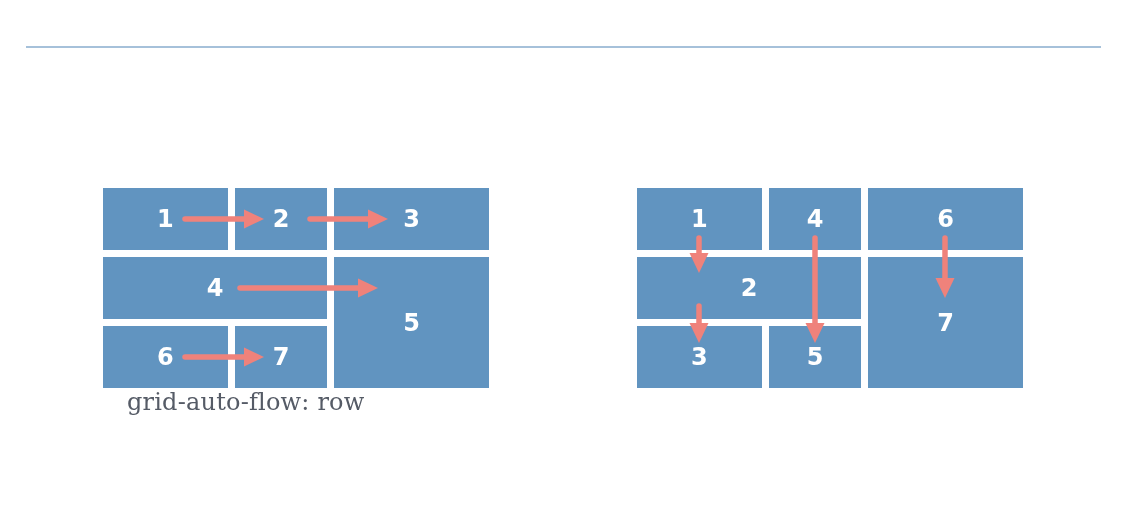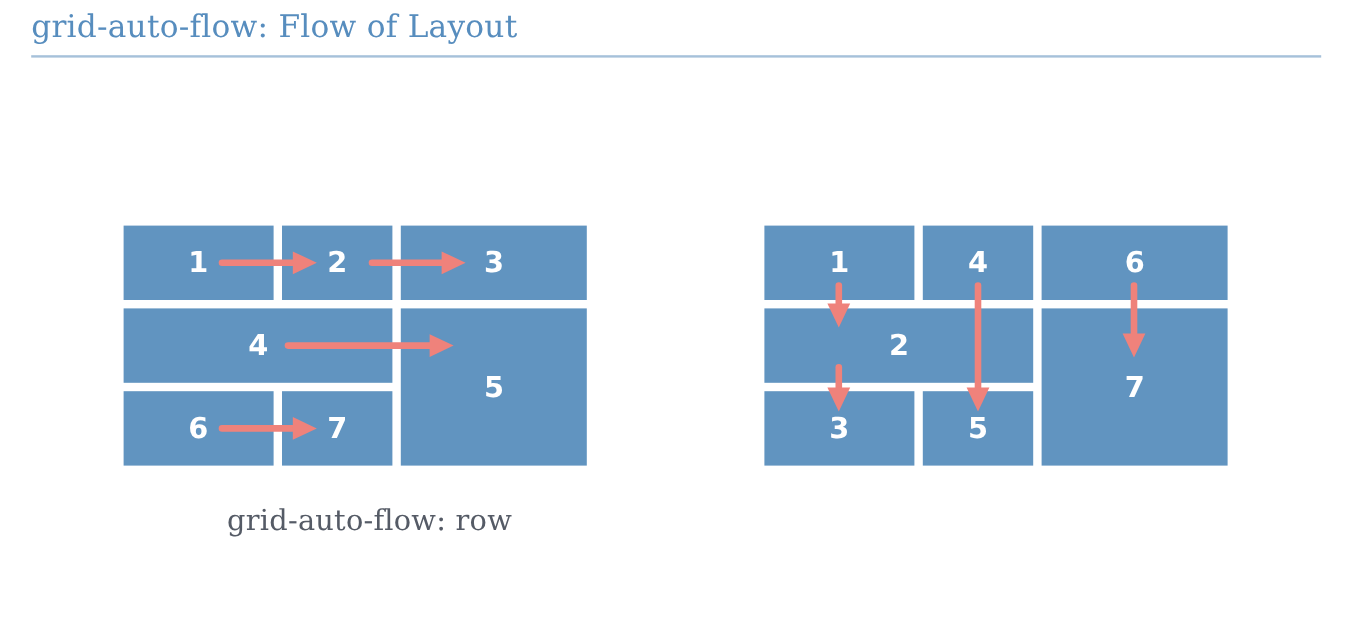--- a/index.html
+++ b/index.html
@@ -68,35 +68,32 @@
   }
   .arrow-layer {
     position: absolute;
     left: 0;
     top: 0;
     width: 386px;
     height: 200px;
     pointer-events: none;
   }
   .caption {
-    margin-top: 32px;
     padding-left: 24px;
-    text-align: center;
     font-size: 24px;
     letter-spacing: 0.2px;
     color: var(--caption-gray, #555b66);
     font-family: "DejaVu Serif", "Liberation Serif", serif;
   }
 </style>
 </head>
 <body>
 
 <div class="canvas">
 
-  <h1 class="page-title">grid-auto-flow: Flow of Layout</h1>
 
   <div class="title-rule"></div>
 
   <section class="diagram flow-row">
     <div class="gridbox">
       <div class="cellgrid">
           <div class="cell" style="grid-area: 1 / 1 / span 1 / span 1;">
             <span>1</span>
           </div>
           <div class="cell" style="grid-area: 1 / 2 / span 1 / span 1;">

